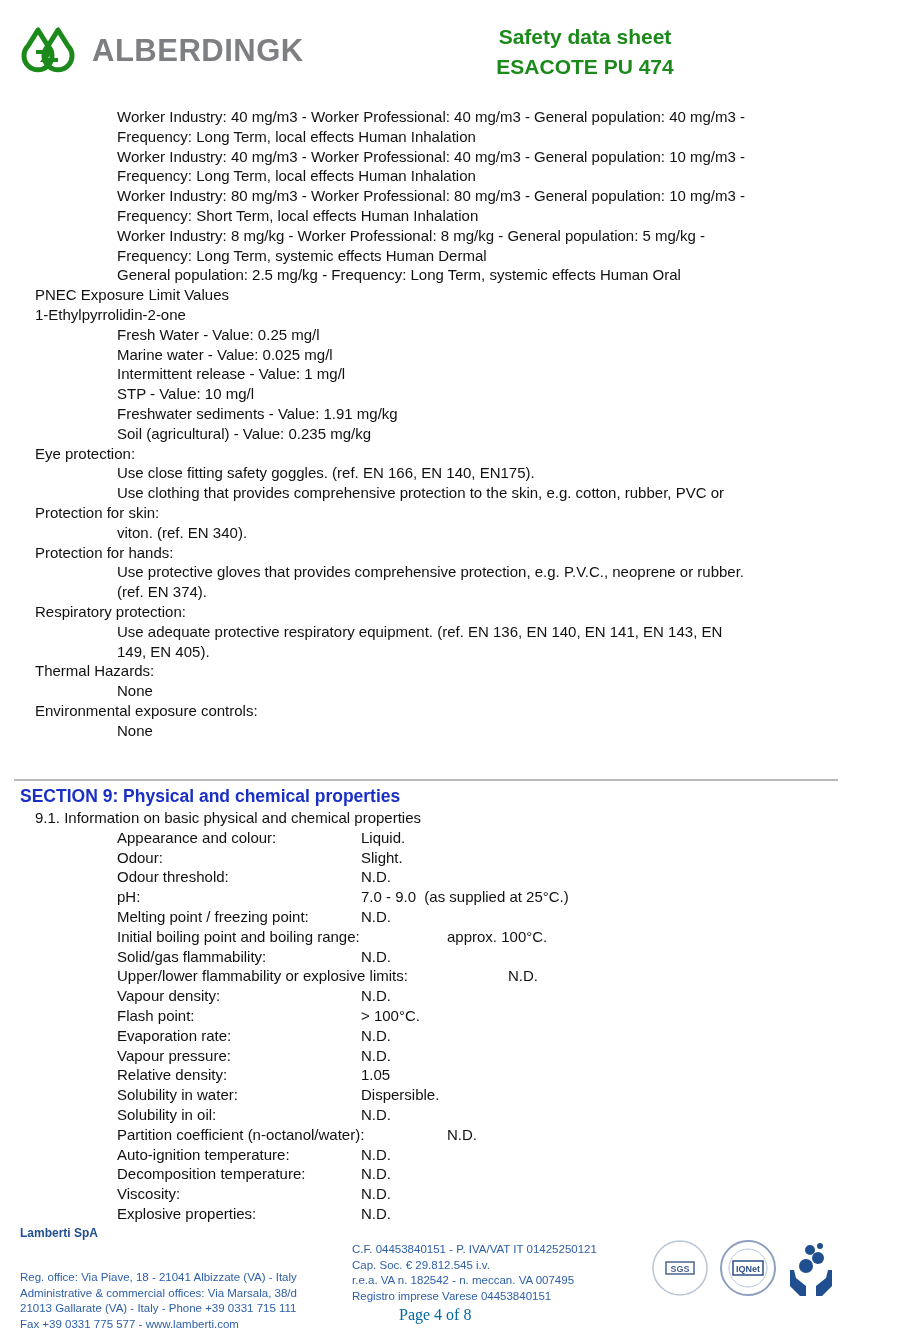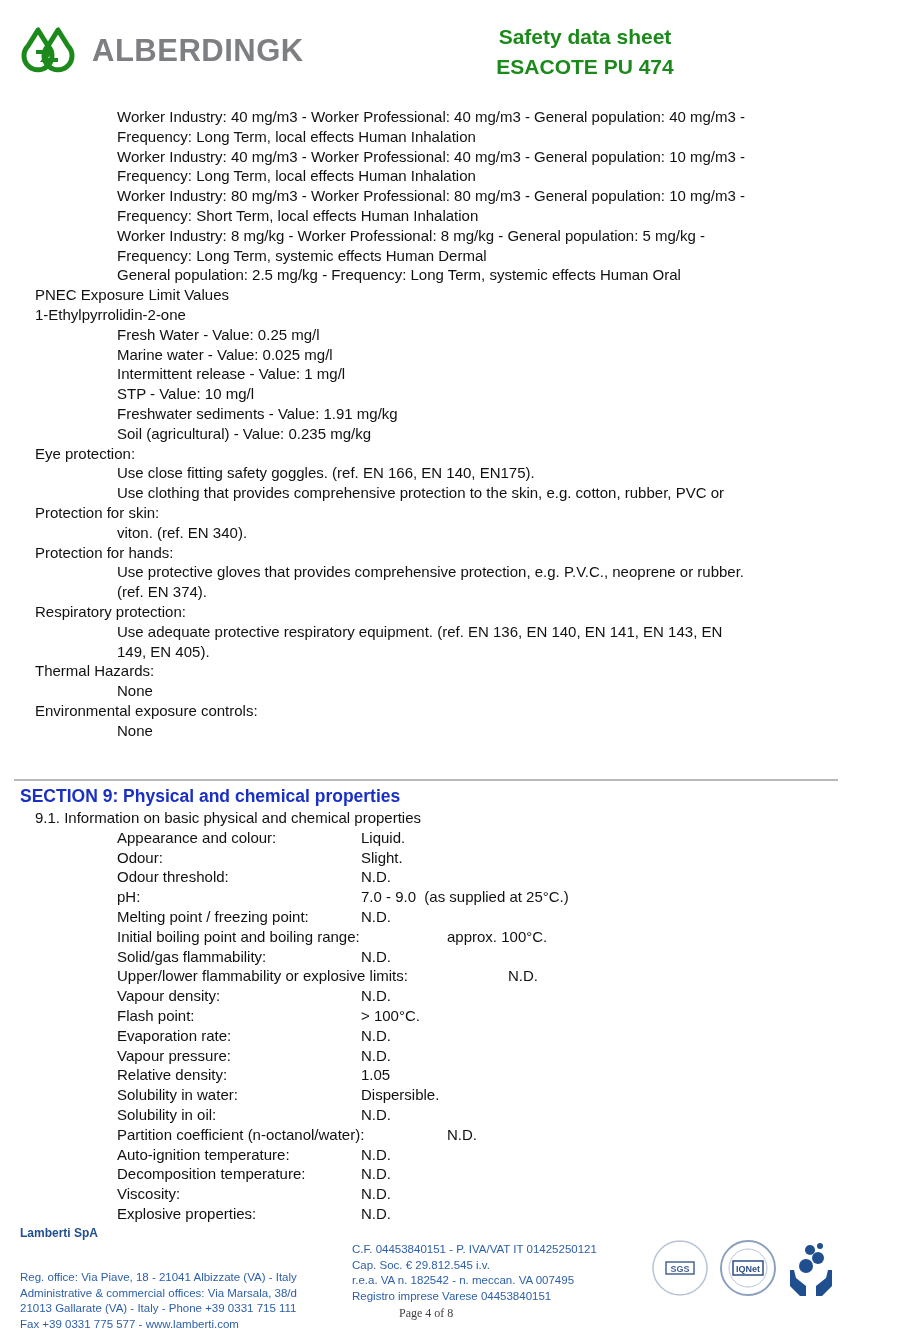--- a/index.html
+++ b/index.html
@@ -21,21 +21,21 @@
   .s9 { position: absolute; left: 0; top: 808px; width: 899px; }
   .prop { position: relative; height: 19.8px; font-size: 15px; line-height: 19.8px; white-space: nowrap; text-align: right; }
   .prop .pl { position: absolute; left: 117px; }
   .prop .pv { position: absolute; left: 361px; }
   .prop .pv.far { left: 447px; }
   .prop .pv.farther { left: 508px; }
   .footer { position: absolute; left: 0; top: 1226px; width: 832px; height: 103px; }
   .company { position: absolute; left: 20px; top: 0; font-size: 12px; font-weight: bold; color: #1f4f8f; }
   .addr { position: absolute; left: 20px; top: 16px; font-size: 11.5px; line-height: 15.6px; color: #2d5fa8; margin-top: 28px; }
   .fiscal { position: absolute; left: 352px; top: 16px; font-size: 11.5px; line-height: 15.6px; color: #2d5fa8; }
-  .page-num { position: absolute; left: 399px; top: 80px; font-family: "Liberation Serif", serif; font-size: 12px; color: #404040; }
+  .page-num { position: absolute; left: 399px; top: 80px; font-family: "Liberation Serif", serif; font-size: 16px; color: #0369a1; }
   .certs { position: absolute; left: 650px; top: 12px; display: flex; gap: 8px; align-items: flex-start; }
 </style>
 </head>
 <body>
 
 <div class="header">
   <div class="logo">
     <svg width="60" height="50" viewBox="0 0 60 50">
       <path d="M20 4 L10 20 A14 14 0 1 0 30 20 Z" fill="none" stroke="#1b8a1b" stroke-width="5" stroke-linejoin="round"></path>
       <path d="M40 4 L30 20 A14 14 0 1 0 50 20 Z" fill="none" stroke="#1b8a1b" stroke-width="5" stroke-linejoin="round"></path>

